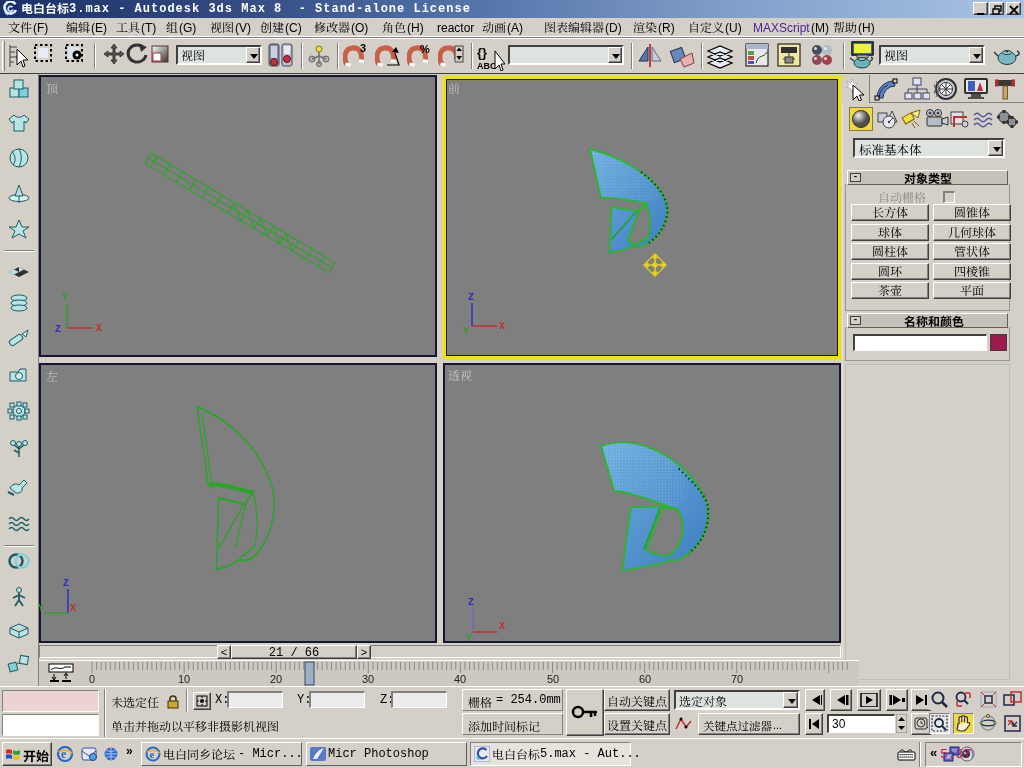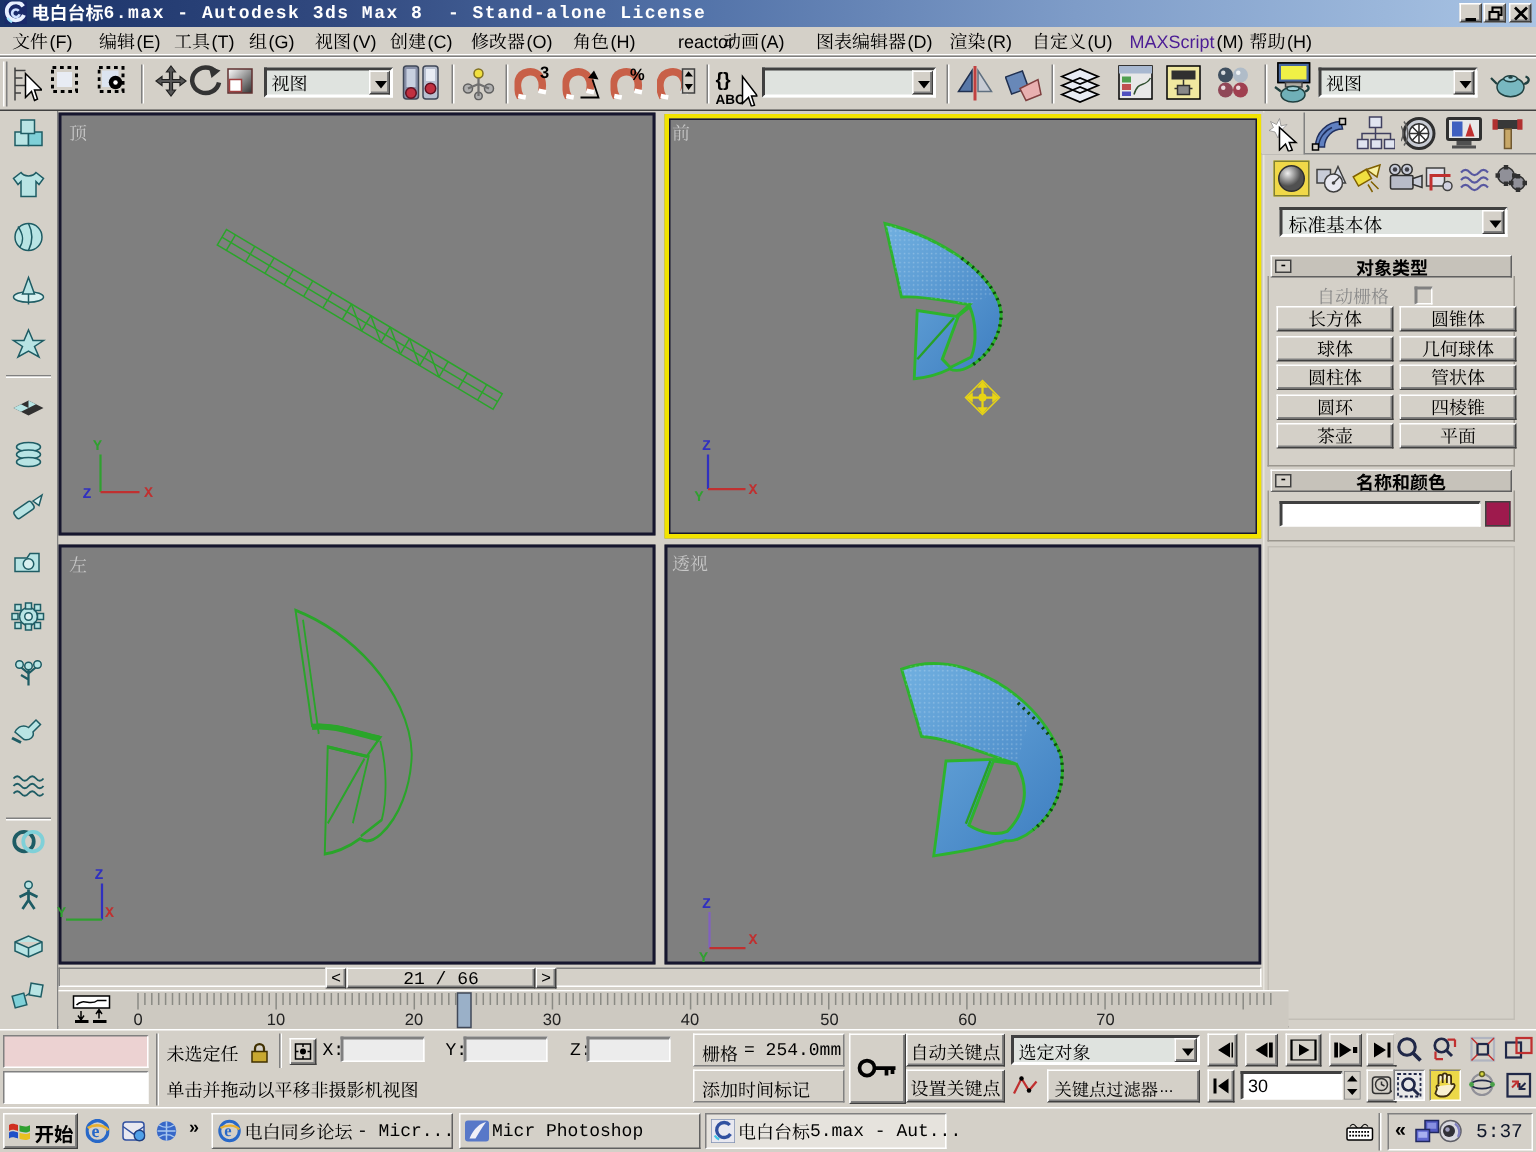--- a/index.html
+++ b/index.html
@@ -22,21 +22,21 @@
     <div class="titlebar">
       <svg class="abs" style="left:3px;top:1px" width="15" height="15" viewBox="0 0 15 15">
 <rect x="0" y="0" width="15" height="15" fill="#1a2a6a"></rect>
 <path d="M12.5 3.2 A6 6 0 1 0 13 9" fill="none" stroke="#e8f0ff" stroke-width="2.6"></path>
 <path d="M9.5 6.2 A2.5 2.5 0 1 0 10 8.5" fill="none" stroke="#cfe0ff" stroke-width="1.8"></path>
 <path d="M2 11 A6 6 0 0 0 5 13.8" fill="none" stroke="#9fe8ff" stroke-width="1.6"></path>
 </svg>
       <svg style="position:absolute;left:21px;top:1px;overflow:visible" width="50" height="20" viewBox="0 0 50 20">
         <path transform="translate(0,12)" d="M5.1 -4.6V-3.5H2.8V-4.6ZM6.7 -4.6H9V-3.5H6.7ZM5.1 -5.9H2.8V-7.1H5.1ZM6.7 -5.9V-7.1H9V-5.9ZM1.3 -8.5V-1.3H2.8V-2H5.1V-1.4C5.1 0.4 5.6 0.9 7.3 0.9C7.6 0.9 9.2 0.9 9.6 0.9C11 0.9 11.5 0.2 11.7 -1.7C11.3 -1.7 10.9 -1.9 10.5 -2.1V-8.5H6.7V-10.1H5.1V-8.5ZM10.2 -2C10.2 -0.8 10 -0.5 9.4 -0.5C9.1 -0.5 7.8 -0.5 7.4 -0.5C6.8 -0.5 6.7 -0.6 6.7 -1.4V-2Z M17 -10.2C16.9 -9.7 16.7 -9 16.5 -8.4H13.5V1.1H14.9V0.3H21V1H22.6V-8.4H18.2C18.4 -8.9 18.6 -9.5 18.9 -10ZM14.9 -1.2V-3.4H21V-1.2ZM14.9 -4.8V-7H21V-4.8Z M25.9 -4.2V1.1H27.4V0.5H32.5V1.1H34.1V-4.2ZM27.4 -0.9V-2.9H32.5V-0.9ZM25.5 -5C26.2 -5.2 27 -5.3 33.4 -5.6C33.7 -5.3 33.9 -4.9 34.1 -4.7L35.3 -5.6C34.6 -6.6 33.2 -8.1 32.1 -9.1L31 -8.3C31.4 -7.9 31.9 -7.4 32.4 -6.9L27.4 -6.7C28.4 -7.6 29.3 -8.7 30.1 -9.8L28.6 -10.4C27.8 -9 26.5 -7.5 26.1 -7.1C25.7 -6.7 25.4 -6.5 25.1 -6.4C25.2 -6 25.5 -5.3 25.5 -5Z M41.6 -9.5V-8.1H46.9V-9.5ZM45.3 -3.8C45.8 -2.5 46.3 -0.9 46.4 0L47.7 -0.4C47.5 -1.4 47 -3 46.5 -4.2ZM41.6 -4.1C41.3 -2.9 40.8 -1.6 40.2 -0.8C40.5 -0.6 41.1 -0.2 41.3 -0C41.9 -0.9 42.5 -2.4 42.9 -3.8ZM41.1 -6.6V-5.2H43.4V-0.6C43.4 -0.5 43.4 -0.5 43.2 -0.5C43 -0.5 42.5 -0.4 42.1 -0.5C42.3 -0 42.4 0.6 42.5 1C43.3 1 43.9 1 44.3 0.7C44.8 0.5 44.9 0.1 44.9 -0.6V-5.2H47.6V-6.6ZM38.1 -10.2V-7.8H36.4V-6.5H37.8C37.5 -5.1 36.9 -3.6 36.2 -2.7C36.4 -2.3 36.8 -1.7 36.9 -1.3C37.4 -1.9 37.8 -2.9 38.1 -3.9V1.1H39.5V-4.6C39.8 -4.1 40.2 -3.6 40.3 -3.2L41.1 -4.3C40.9 -4.6 39.9 -5.9 39.5 -6.2V-6.5H40.9V-7.8H39.5V-10.2Z" fill="#fff"></path>
       </svg>
-      <span class="abs" style="left:69px;top:2px;font:bold 12px 'Liberation Mono',monospace;color:#fff;letter-spacing:1px;white-space:pre">6.max - Autodesk 3ds Max 8  - Stand-alone License</span>
+      <span class="abs" style="left:69px;top:2px;font:bold 12px 'Liberation Mono',monospace;color:#fff;letter-spacing:1px;white-space:pre">3.max - Autodesk 3ds Max 8  - Stand-alone License</span>
       <div class="abs raised" style="left:973px;top:2px;width:15px;height:13px;background:#d4d0c8"><svg width="15" height="13" viewBox="0 0 15 13">
           <rect x="3" y="9" width="7" height="2" fill="#000"></rect>
         </svg></div>
       <div class="abs raised" style="left:989px;top:2px;width:15px;height:13px;background:#d4d0c8"><svg width="15" height="13" viewBox="0 0 15 13">
           <rect x="5" y="2" width="6" height="5" fill="none" stroke="#000" stroke-width="1.4"></rect>
           <rect x="3" y="5" width="6" height="5" fill="#d4d0c8" stroke="#000" stroke-width="1.4"></rect>
         </svg></div>
       <div class="abs raised" style="left:1006px;top:2px;width:15px;height:13px;background:#d4d0c8"><svg width="15" height="13" viewBox="0 0 15 13">
           <path d="M3 2 L11 10 M11 2 L3 10" stroke="#000" stroke-width="1.8"></path>
         </svg></div>
@@ -67,21 +67,21 @@
       </svg>
       <span class="abs" style="left:285px;top:3px;font:12px 'Liberation Sans',sans-serif;color:#000">(C)</span>
       <svg style="position:absolute;left:314px;top:2px;overflow:visible" width="38" height="20" viewBox="0 0 38 20">
         <path transform="translate(0,12)" d="M4.7 -8.1 3.5 -8.2V-0.8H3.7C4 -0.8 4.3 -1 4.3 -1.1V-7.8C4.5 -7.8 4.6 -7.9 4.7 -8.1ZM9 -4.4 8.1 -4.9C7.2 -4.1 6 -3.4 4.9 -2.9L5 -2.7C6.3 -3 7.6 -3.6 8.6 -4.3C8.8 -4.2 8.9 -4.3 9 -4.4ZM10.2 -3.3 9.3 -3.9C8.1 -2.6 6.5 -1.7 4.9 -1.1L5 -0.9C6.7 -1.4 8.4 -2.1 9.8 -3.2C10 -3.1 10.1 -3.2 10.2 -3.3ZM11.4 -2.1 10.3 -2.7C8.7 -0.7 6.6 0.1 4.2 0.7L4.2 0.9C6.9 0.5 9 -0.2 10.9 -2C11.2 -1.9 11.3 -2 11.4 -2.1ZM7.5 -9.7 6.3 -10.1C6 -8.5 5.2 -7.1 4.5 -6.1L4.7 -6C5.2 -6.5 5.7 -7.1 6.2 -7.8C6.6 -7.1 7 -6.5 7.5 -6C6.7 -5.3 5.6 -4.7 4.4 -4.3L4.5 -4.1C5.9 -4.5 7 -5 8 -5.6C8.7 -5 9.7 -4.5 11 -4.2C11.1 -4.6 11.3 -4.8 11.6 -4.9L11.7 -5C10.4 -5.2 9.3 -5.5 8.5 -6C9.3 -6.6 10 -7.4 10.5 -8.2C10.8 -8.2 10.9 -8.2 11 -8.3L10.2 -9.1L9.6 -8.6H6.7C6.8 -8.9 6.9 -9.2 7.1 -9.5C7.3 -9.5 7.5 -9.6 7.5 -9.7ZM9.6 -8.3C9.2 -7.6 8.7 -6.9 8 -6.3C7.3 -6.8 6.8 -7.4 6.4 -8.1L6.5 -8.3ZM3 -6.7 2.4 -6.9C2.8 -7.7 3.2 -8.6 3.4 -9.4C3.7 -9.4 3.8 -9.6 3.9 -9.7L2.7 -10.1C2.2 -7.8 1.3 -5.5 0.4 -4L0.6 -3.9C1 -4.4 1.5 -5 1.8 -5.7V0.9H2C2.3 0.9 2.6 0.8 2.6 0.7V-6.5C2.8 -6.5 2.9 -6.6 3 -6.7Z M13 -6.1V-1.3C13 -1.1 12.9 -1.1 12.6 -0.9L13.1 0.2C13.2 0.1 13.4 0 13.4 -0.2C15 -1.1 16.4 -2 17.2 -2.5L17.2 -2.6C15.9 -2.1 14.6 -1.6 13.8 -1.2V-4.9L13.8 -5.3H16V-4.7H16.1C16.4 -4.7 16.8 -4.9 16.8 -5V-8.3C17 -8.4 17.2 -8.4 17.3 -8.5L16.3 -9.3L15.9 -8.8H12.6L12.8 -8.4H16V-5.6H13.9ZM20.3 -9.7 19 -10.1C18.5 -7.6 17.6 -5.3 16.4 -3.8L16.6 -3.6C17.3 -4.2 17.9 -5 18.4 -5.9C18.6 -4.5 19 -3.3 19.6 -2.2C18.6 -1 17.3 -0 15.5 0.7L15.6 0.9C17.5 0.3 18.9 -0.6 20 -1.7C20.6 -0.6 21.5 0.2 22.8 0.8C22.9 0.5 23.2 0.3 23.5 0.2L23.6 0.1C22.2 -0.5 21.2 -1.2 20.4 -2.2C21.4 -3.4 22.1 -5 22.4 -6.8H23.3C23.5 -6.8 23.6 -6.9 23.6 -7C23.2 -7.4 22.6 -7.9 22.6 -7.9L22 -7.2H19C19.4 -7.9 19.6 -8.7 19.9 -9.5C20.1 -9.5 20.3 -9.6 20.3 -9.7ZM18.9 -6.8H21.5C21.2 -5.3 20.7 -3.9 20 -2.8C19.3 -3.8 18.9 -4.9 18.6 -6.2Z M31.3 -6.3C31.6 -6 32 -5.5 32.2 -5.2C32.9 -4.8 33.4 -6.1 31.4 -6.5V-6.7H33.6V-6.1H33.7C34 -6.1 34.4 -6.3 34.4 -6.3V-8.8C34.6 -8.9 34.8 -9 34.9 -9.1L33.9 -9.8L33.5 -9.3H31.5L30.6 -9.7V-6.2H30.8C30.9 -6.2 31.1 -6.3 31.3 -6.3ZM26.5 -6V-6.7H28.6V-6.3H28.7C28.9 -6.3 29.1 -6.4 29.2 -6.5C29 -6 28.7 -5.5 28.3 -5H24.5L24.6 -4.7H28C27.2 -3.7 26 -2.8 24.3 -2.2L24.4 -2.1C24.9 -2.2 25.4 -2.4 25.9 -2.6V1H26C26.3 1 26.6 0.8 26.6 0.8V0.1H28.6V0.7H28.7C29 0.7 29.3 0.5 29.3 0.4V-2.3C29.6 -2.3 29.8 -2.4 29.8 -2.5L28.9 -3.2L28.5 -2.8H26.7L26.5 -2.9C27.6 -3.4 28.4 -4 29 -4.7H31C31.6 -4 32.3 -3.4 33.4 -2.9L33.3 -2.8H31.3L30.5 -3.1V0.9H30.6C31 0.9 31.3 0.8 31.3 0.7V0.1H33.4V0.7H33.5C33.7 0.7 34.1 0.6 34.1 0.5V-2.3C34.3 -2.3 34.5 -2.4 34.6 -2.4L35.2 -2.3C35.3 -2.7 35.5 -2.9 35.7 -3L35.7 -3.2C33.7 -3.4 32.3 -3.9 31.4 -4.7H35.2C35.4 -4.7 35.5 -4.8 35.5 -4.9C35.1 -5.3 34.5 -5.8 34.5 -5.8L33.9 -5H29.3C29.6 -5.3 29.8 -5.6 29.9 -5.9C30.2 -5.9 30.3 -6 30.4 -6.1L29.3 -6.5L29.3 -8.8C29.5 -8.9 29.7 -9 29.8 -9.1L28.9 -9.8L28.5 -9.3H26.5L25.7 -9.7V-5.8H25.8C26.1 -5.8 26.5 -6 26.5 -6ZM33.4 -2.4V-0.2H31.3V-2.4ZM28.6 -2.4V-0.2H26.6V-2.4ZM33.6 -9V-7H31.4V-9ZM28.6 -9V-7H26.5V-9Z" fill="#000"></path>
       </svg>
       <span class="abs" style="left:351px;top:3px;font:12px 'Liberation Sans',sans-serif;color:#000">(O)</span>
       <svg style="position:absolute;left:382px;top:2px;overflow:visible" width="26" height="20" viewBox="0 0 26 20">
         <path transform="translate(0,12)" d="M6.6 0.3V-2.3H9.3V-0.3C9.3 -0.1 9.3 -0.1 9 -0.1C8.8 -0.1 7.5 -0.2 7.5 -0.2V0C8.1 0.1 8.4 0.2 8.6 0.3C8.7 0.5 8.8 0.7 8.8 0.9C10 0.8 10.1 0.4 10.1 -0.2V-6.4C10.3 -6.4 10.5 -6.5 10.6 -6.6L9.6 -7.3L9.2 -6.8H6.3C7 -7.2 7.7 -7.9 8.1 -8.3C8.4 -8.3 8.5 -8.4 8.6 -8.4L7.7 -9.3L7.2 -8.8H4.4C4.6 -9 4.7 -9.3 4.9 -9.6C5.2 -9.5 5.3 -9.6 5.4 -9.7L4.1 -10.1C3.4 -8.5 2 -6.7 0.5 -5.7L0.7 -5.5C1.3 -5.9 1.9 -6.3 2.4 -6.7V-4.4C2.4 -2.5 2.2 -0.7 0.6 0.8L0.7 0.9C2.1 0 2.7 -1.1 3 -2.3H5.8V0.6H6C6.3 0.6 6.6 0.4 6.6 0.3ZM4.1 -8.4H7.2C6.9 -7.9 6.4 -7.3 6 -6.8H3.4L2.8 -7.1C3.3 -7.5 3.7 -8 4.1 -8.4ZM9.3 -2.6H6.6V-4.4H9.3ZM9.3 -4.8H6.6V-6.5H9.3ZM3.1 -2.6C3.2 -3.2 3.2 -3.8 3.2 -4.4V-4.4H5.8V-2.6ZM3.2 -4.8V-6.5H5.8V-4.8Z M18.8 -8.4C18.6 -7.8 18.2 -7 17.8 -6.6H15L14.6 -6.7C15 -7.2 15.5 -7.8 15.9 -8.4ZM15.9 -10.1C15.2 -8.4 13.8 -6.3 12.3 -5.1L12.5 -5C13 -5.3 13.5 -5.7 14 -6.2V-0.7C14 0.3 14.7 0.6 16.1 0.6H20.9C23 0.6 23.4 0.4 23.4 -0C23.4 -0.2 23.3 -0.2 22.9 -0.3L22.9 -2.2H22.7C22.6 -1.6 22.4 -0.7 22.2 -0.5C22 -0.1 21.7 -0.1 20.8 -0.1H16C15.3 -0.1 14.8 -0.2 14.8 -0.7V-3.3H21.1V-2.5H21.3C21.5 -2.5 21.9 -2.7 21.9 -2.7V-6C22.2 -6.1 22.4 -6.2 22.5 -6.3L21.5 -7L21 -6.6H18.1C18.7 -7 19.4 -7.8 19.8 -8.3C20 -8.3 20.2 -8.3 20.3 -8.4L19.3 -9.2L18.8 -8.7H16.1C16.3 -9 16.5 -9.3 16.6 -9.6C16.9 -9.6 17.1 -9.7 17.1 -9.8ZM17.6 -6.2V-3.6H14.8V-6.2ZM18.3 -6.2H21.1V-3.6H18.3Z" fill="#000"></path>
       </svg>
       <span class="abs" style="left:407px;top:3px;font:12px 'Liberation Sans',sans-serif;color:#000">(H)</span>
-      <span class="abs" style="left:452px;top:3px;font:12px 'Liberation Sans',sans-serif;color:#000">reactor</span>
+      <span class="abs" style="left:437px;top:3px;font:12px 'Liberation Sans',sans-serif;color:#000">reactor</span>
       <svg style="position:absolute;left:482px;top:2px;overflow:visible" width="26" height="20" viewBox="0 0 26 20">
         <path transform="translate(0,12)" d="M5.1 -6.7 4.6 -6H0.4L0.5 -5.6H5.9C6 -5.6 6.1 -5.7 6.2 -5.8C5.8 -6.2 5.1 -6.7 5.1 -6.7ZM4.5 -9.3 4 -8.6H1L1.1 -8.3H5.2C5.4 -8.3 5.5 -8.3 5.5 -8.5C5.1 -8.8 4.5 -9.3 4.5 -9.3ZM4 -4.1 3.8 -4.1C4.2 -3.5 4.5 -2.8 4.7 -2C3.3 -1.8 2.1 -1.7 1.3 -1.6C2.1 -2.5 2.9 -3.9 3.4 -5C3.7 -4.9 3.8 -5.1 3.8 -5.2L2.6 -5.6C2.3 -4.5 1.5 -2.6 0.9 -1.8C0.8 -1.7 0.6 -1.7 0.6 -1.7L1.1 -0.5C1.2 -0.5 1.3 -0.6 1.3 -0.7C2.7 -1.1 3.9 -1.5 4.7 -1.7C4.8 -1.5 4.8 -1.2 4.8 -1C5.6 -0.1 6.4 -2.2 4 -4.1ZM8.7 -9.9 7.5 -10C7.5 -9.1 7.5 -8.1 7.5 -7.2H5.4L5.5 -6.9H7.5C7.4 -3.7 6.9 -1.1 4.2 0.8L4.4 1C7.6 -0.9 8.1 -3.6 8.3 -6.9H10.3C10.2 -2.9 10 -0.7 9.6 -0.3C9.5 -0.1 9.4 -0.1 9.2 -0.1C8.9 -0.1 8.2 -0.2 7.8 -0.2L7.8 0C8.2 0.1 8.6 0.2 8.8 0.3C8.9 0.4 9 0.7 9 0.9C9.4 0.9 9.9 0.7 10.2 0.4C10.8 -0.3 11 -2.5 11 -6.8C11.3 -6.8 11.4 -6.9 11.5 -7L10.6 -7.8L10.2 -7.2H8.3L8.3 -9.6C8.6 -9.6 8.7 -9.7 8.7 -9.9Z M22.5 -9.8 21.9 -9.1H12.5L12.6 -8.7H23.3C23.4 -8.7 23.6 -8.8 23.6 -8.9C23.2 -9.3 22.5 -9.8 22.5 -9.8ZM23.1 -6.9 21.9 -7.1V-0.2H14.1V-6.6C14.3 -6.6 14.5 -6.7 14.5 -6.9L13.3 -7V-0.3C13.1 -0.2 12.9 -0.1 12.9 0L13.8 0.6L14.1 0.2H21.9V0.9H22.1C22.4 0.9 22.7 0.7 22.7 0.6V-6.6C23 -6.6 23.1 -6.8 23.1 -6.9ZM19.9 -2.1H18.3V-4.6H19.9ZM16 -1.4V-1.8H19.9V-1.3H20.1C20.3 -1.3 20.7 -1.5 20.7 -1.5V-7C20.9 -7 21.1 -7.1 21.2 -7.2L20.3 -7.9L19.8 -7.5H16.1L15.3 -7.9V-1.1H15.4C15.8 -1.1 16 -1.3 16 -1.4ZM16 -2.1V-4.6H17.6V-2.1ZM19.9 -4.9H18.3V-7.1H19.9ZM16 -4.9V-7.1H17.6V-4.9Z" fill="#000"></path>
       </svg>
       <span class="abs" style="left:507px;top:3px;font:12px 'Liberation Sans',sans-serif;color:#000">(A)</span>
       <svg style="position:absolute;left:544px;top:2px;overflow:visible" width="62" height="20" viewBox="0 0 62 20">
         <path transform="translate(0,12)" d="M5 -3.9 5 -3.7C5.9 -3.4 6.7 -3 7 -2.6C7.8 -2.4 8 -3.9 5 -3.9ZM3.8 -2.3 3.7 -2.1C5.6 -1.7 7.2 -1 7.8 -0.5C8.8 -0.3 8.9 -2.1 3.8 -2.3ZM9.9 -9V-0.2H2.1V-9ZM2.1 0.6V0.1H9.9V0.9H10C10.3 0.9 10.6 0.6 10.7 0.6V-8.9C10.9 -8.9 11.1 -9 11.2 -9.1L10.2 -9.9L9.7 -9.3H2.2L1.3 -9.8V0.9H1.5C1.8 0.9 2.1 0.7 2.1 0.6ZM5.6 -8.4 4.5 -8.9C4.2 -7.8 3.5 -6.3 2.7 -5.3L2.8 -5.2C3.3 -5.6 3.9 -6.2 4.3 -6.8C4.6 -6.2 5.1 -5.7 5.6 -5.2C4.7 -4.5 3.6 -3.9 2.4 -3.5L2.5 -3.3C3.9 -3.6 5.1 -4.2 6 -4.9C6.9 -4.3 7.9 -3.8 9 -3.5C9.1 -3.9 9.3 -4.1 9.6 -4.2L9.6 -4.3C8.5 -4.5 7.5 -4.8 6.6 -5.3C7.3 -5.8 7.9 -6.5 8.4 -7.2C8.7 -7.2 8.8 -7.2 8.9 -7.3L8.1 -8.1L7.5 -7.6H4.9C5 -7.9 5.1 -8.1 5.2 -8.3C5.4 -8.3 5.6 -8.3 5.6 -8.4ZM4.5 -7 4.7 -7.3H7.5C7.1 -6.7 6.6 -6.1 6 -5.6C5.4 -6 4.9 -6.5 4.5 -7Z M18.8 -10 17.6 -10.1V-8.6H13.3L13.4 -8.3H17.6V-7H13.9L14 -6.6H17.6V-5.3H12.7L12.8 -4.9H17C15.9 -3.6 14.3 -2.4 12.4 -1.6L12.5 -1.4C13.6 -1.7 14.7 -2.2 15.6 -2.7V-0.3C15.6 -0.1 15.5 -0.1 15.1 0.2L15.7 1.1C15.8 1 15.9 0.9 15.9 0.8C17.4 0.1 18.7 -0.6 19.4 -1L19.4 -1.1C18.3 -0.8 17.2 -0.4 16.4 -0.1V-3.3C17.1 -3.8 17.6 -4.3 18.1 -4.9H18.3C18.9 -2 20.6 -0.2 22.9 0.6C22.9 0.3 23.2 -0 23.6 -0.2L23.6 -0.3C22.3 -0.6 21 -1.2 20.1 -2.2C21 -2.6 22 -3.3 22.6 -3.7C22.9 -3.7 23 -3.7 23.1 -3.8L22 -4.5C21.5 -3.9 20.7 -3 19.9 -2.4C19.3 -3.1 18.8 -3.9 18.5 -4.9H23.1C23.2 -4.9 23.4 -5 23.4 -5.1C23 -5.5 22.4 -6 22.4 -6L21.8 -5.3H18.4V-6.6H22.1C22.3 -6.6 22.4 -6.7 22.4 -6.8C22 -7.2 21.4 -7.6 21.4 -7.6L20.9 -7H18.4V-8.3H22.7C22.8 -8.3 23 -8.4 23 -8.5C22.6 -8.9 22 -9.4 22 -9.4L21.4 -8.6H18.4V-9.6C18.7 -9.7 18.8 -9.8 18.8 -10Z M24.5 -0.9 25 0.2C25.2 0.1 25.2 0 25.3 -0.2C26.5 -0.8 27.4 -1.3 28.1 -1.7L28 -1.9C26.6 -1.4 25.2 -1 24.5 -0.9ZM27.5 -9.5 26.4 -10C26.1 -9 25.3 -7.3 24.6 -6.6C24.6 -6.5 24.3 -6.4 24.3 -6.4L24.8 -5.4C24.9 -5.4 24.9 -5.5 25 -5.6C25.5 -5.7 26.1 -5.9 26.5 -6C26 -5.1 25.3 -4.1 24.8 -3.6C24.7 -3.5 24.5 -3.5 24.5 -3.5L25 -2.4C25 -2.5 25.1 -2.5 25.2 -2.7C26.4 -3 27.5 -3.5 28.1 -3.7L28.1 -3.9C27 -3.7 25.9 -3.6 25.2 -3.5C26.3 -4.5 27.4 -6 28 -7.1C28.3 -7 28.4 -7.1 28.5 -7.2L27.4 -7.8C27.2 -7.4 27 -6.9 26.7 -6.4C26.1 -6.4 25.4 -6.4 25 -6.4C25.8 -7.2 26.6 -8.4 27.1 -9.3C27.3 -9.3 27.4 -9.4 27.5 -9.5ZM30.2 -2.6V-4.3H31.2V-2.6ZM31.8 0.2V-2.2H32.7V-0.1H32.8C33.1 -0.1 33.3 -0.3 33.3 -0.3V-2.2H34.3V-0.1C34.3 0 34.3 0.1 34.1 0.1C33.9 0.1 33.3 0 33.3 0V0.2C33.6 0.3 33.8 0.4 33.9 0.5C34 0.6 34.1 0.7 34.1 0.9C34.9 0.8 35 0.5 35 -0V-4.2C35.2 -4.2 35.4 -4.3 35.4 -4.4L34.5 -5.1L34.2 -4.7H30.3L29.5 -5V0.9H29.6C29.9 0.9 30.2 0.7 30.2 0.6V-2.2H31.2V0.4H31.3C31.6 0.4 31.8 0.2 31.8 0.2ZM28.6 -8.6V-5.6C28.6 -3.4 28.5 -1 27.2 0.8L27.3 1C29.2 -0.9 29.3 -3.5 29.3 -5.6V-6.2H34.1V-5.6H34.2C34.4 -5.6 34.8 -5.7 34.8 -5.8V-8.1C35 -8.1 35.2 -8.1 35.2 -8.2L34.4 -8.9L34 -8.5H32.1C32.6 -8.6 32.7 -9.6 31.1 -10.2L30.9 -10.1C31.3 -9.7 31.7 -9.1 31.7 -8.6C31.8 -8.5 31.9 -8.5 32 -8.5H29.5L28.6 -8.9ZM29.3 -6.5V-8.1H34.1V-6.5ZM34.3 -2.6H33.3V-4.3H34.3ZM32.7 -2.6H31.8V-4.3H32.7Z M39.3 -9.7 38.2 -10C38.1 -9.5 37.9 -8.7 37.7 -7.9H36.3L36.4 -7.5H37.6C37.3 -6.6 37.1 -5.6 36.8 -4.9C36.6 -4.8 36.4 -4.8 36.3 -4.7L37.1 -4L37.5 -4.4H38.7V-2.4C37.7 -2.1 36.9 -1.9 36.4 -1.8L37 -0.8C37.1 -0.9 37.2 -1 37.3 -1.1L38.7 -1.7V0.9H38.8C39.2 0.9 39.4 0.7 39.4 0.7V-2L41.2 -2.8L41.2 -3L39.4 -2.5V-4.4H40.8C41 -4.4 41.1 -4.5 41.1 -4.6C40.8 -4.9 40.3 -5.3 40.3 -5.3L39.8 -4.8H39.4V-6.4C39.7 -6.4 39.8 -6.5 39.8 -6.7L38.7 -6.8V-4.8H37.5C37.8 -5.5 38.1 -6.6 38.3 -7.5H40.8C41 -7.5 41.1 -7.6 41.1 -7.7C40.8 -8.1 40.2 -8.5 40.2 -8.5L39.6 -7.9H38.4C38.6 -8.5 38.7 -9 38.8 -9.4C39.1 -9.4 39.2 -9.5 39.3 -9.7ZM46.4 -6.9 45.9 -6.2H40.4L40.5 -5.9H41.6V-0.9L40.2 -0.8L40.3 -0.4L45.3 -1.1V0.9H45.4C45.9 0.9 46.1 0.8 46.1 0.7V-1.2L47.4 -1.3C47.5 -1.3 47.7 -1.4 47.7 -1.6C47.4 -1.9 46.8 -2.4 46.8 -2.4L46.3 -1.5L46.1 -1.5V-5.9H47.1C47.3 -5.9 47.4 -5.9 47.4 -6.1C47.1 -6.4 46.4 -6.9 46.4 -6.9ZM45.3 -1.4 42.3 -1V-2.6H45.3ZM45.3 -5.9V-4.6H42.3V-5.9ZM45.3 -2.9H42.3V-4.2H45.3ZM42.3 -7.6V-9.1H45.4V-7.6ZM41.6 -9.8V-6.7H41.7C42.1 -6.7 42.3 -6.8 42.3 -6.9V-7.3H45.4V-6.8H45.5C45.9 -6.8 46.2 -6.9 46.2 -7V-9.1C46.4 -9.1 46.5 -9.2 46.6 -9.2L45.8 -9.9L45.4 -9.4H42.4Z M55.3 -6.3C55.6 -6 56 -5.5 56.2 -5.2C56.9 -4.8 57.4 -6.1 55.4 -6.5V-6.7H57.6V-6.1H57.7C58 -6.1 58.4 -6.3 58.4 -6.3V-8.8C58.6 -8.9 58.8 -9 58.9 -9.1L57.9 -9.8L57.5 -9.3H55.5L54.6 -9.7V-6.2H54.8C54.9 -6.2 55.1 -6.3 55.3 -6.3ZM50.5 -6V-6.7H52.6V-6.3H52.7C52.9 -6.3 53.1 -6.4 53.2 -6.5C53 -6 52.7 -5.5 52.3 -5H48.5L48.6 -4.7H52C51.2 -3.7 50 -2.8 48.3 -2.2L48.4 -2.1C48.9 -2.2 49.4 -2.4 49.9 -2.6V1H50C50.3 1 50.6 0.8 50.6 0.8V0.1H52.6V0.7H52.7C53 0.7 53.3 0.5 53.3 0.4V-2.3C53.6 -2.3 53.8 -2.4 53.8 -2.5L52.9 -3.2L52.5 -2.8H50.7L50.5 -2.9C51.6 -3.4 52.4 -4 53 -4.7H55C55.6 -4 56.3 -3.4 57.4 -2.9L57.3 -2.8H55.3L54.5 -3.1V0.9H54.6C55 0.9 55.3 0.8 55.3 0.7V0.1H57.4V0.7H57.5C57.7 0.7 58.1 0.6 58.1 0.5V-2.3C58.3 -2.3 58.5 -2.4 58.6 -2.4L59.2 -2.3C59.3 -2.7 59.5 -2.9 59.7 -3L59.7 -3.2C57.7 -3.4 56.3 -3.9 55.4 -4.7H59.2C59.4 -4.7 59.5 -4.8 59.5 -4.9C59.1 -5.3 58.5 -5.8 58.5 -5.8L57.9 -5H53.3C53.6 -5.3 53.8 -5.6 53.9 -5.9C54.2 -5.9 54.3 -6 54.4 -6.1L53.3 -6.5L53.3 -8.8C53.5 -8.9 53.7 -9 53.8 -9.1L52.9 -9.8L52.5 -9.3H50.5L49.7 -9.7V-5.8H49.8C50.1 -5.8 50.5 -6 50.5 -6ZM57.4 -2.4V-0.2H55.3V-2.4ZM52.6 -2.4V-0.2H50.6V-2.4ZM57.6 -9V-7H55.4V-9ZM52.6 -9V-7H50.5V-9Z" fill="#000"></path>
       </svg>
       <span class="abs" style="left:605px;top:3px;font:12px 'Liberation Sans',sans-serif;color:#000">(D)</span>
       <svg style="position:absolute;left:633px;top:2px;overflow:visible" width="26" height="20" viewBox="0 0 26 20">
         <path transform="translate(0,12)" d="M6.6 -10.1 6.5 -10C6.9 -9.6 7.3 -9 7.4 -8.6C8.2 -8 8.8 -9.5 6.6 -10.1ZM10.6 -0.7 10 0H3.5L3.6 0.4H11.3C11.5 0.4 11.6 0.3 11.6 0.2C11.2 -0.2 10.6 -0.7 10.6 -0.7ZM9.4 -7.3 8.9 -6.7H4.8L4.9 -6.3H10C10.2 -6.3 10.3 -6.4 10.3 -6.5C10 -6.9 9.4 -7.3 9.4 -7.3ZM1.1 -2.4C1 -2.4 0.6 -2.4 0.6 -2.4V-2.2C0.9 -2.2 1 -2.1 1.2 -2C1.5 -1.8 1.5 -0.9 1.4 0.3C1.4 0.7 1.5 0.9 1.7 0.9C2.1 0.9 2.4 0.6 2.4 0.1C2.4 -0.9 2.1 -1.4 2.1 -2C2.1 -2.3 2.2 -2.6 2.3 -3C2.4 -3.6 3.3 -6.3 3.7 -7.8L3.5 -7.9C1.6 -3.1 1.6 -3.1 1.4 -2.7C1.3 -2.4 1.3 -2.4 1.1 -2.4ZM0.6 -7.2 0.4 -7.1C0.9 -6.8 1.5 -6.2 1.7 -5.7C2.5 -5.3 3 -6.9 0.6 -7.2ZM1.3 -10 1.2 -9.9C1.7 -9.5 2.4 -8.9 2.6 -8.3C3.5 -7.9 3.9 -9.6 1.3 -10ZM5.7 -1V-1.4H9.3V-0.9H9.4C9.6 -0.9 10 -1.1 10 -1.2V-4.8C10.3 -4.8 10.4 -4.9 10.5 -5L9.6 -5.7L9.1 -5.3H5.7L4.9 -5.6V-0.7H5C5.4 -0.7 5.7 -0.9 5.7 -1ZM9.3 -4.9V-3.5H5.7V-4.9ZM9.3 -1.8H5.7V-3.1H9.3ZM4.7 -8.7 4.4 -8.7C4.5 -8.2 4.3 -7.6 4 -7.3C3.8 -7.2 3.6 -6.9 3.7 -6.7C3.9 -6.4 4.3 -6.5 4.5 -6.7C4.7 -6.9 4.9 -7.4 4.8 -8H10.3C10.2 -7.6 10.1 -7.2 10 -6.9L10.2 -6.9C10.5 -7.1 10.9 -7.5 11.1 -7.8C11.4 -7.8 11.5 -7.9 11.6 -7.9L10.7 -8.8L10.2 -8.3H4.8C4.7 -8.4 4.7 -8.6 4.7 -8.7Z M13.5 -5.9C13.4 -5.9 12.9 -5.9 12.9 -5.9V-5.6C13.2 -5.6 13.3 -5.6 13.5 -5.5C13.7 -5.4 13.8 -5 13.7 -4.2C13.7 -3.9 13.9 -3.8 14.1 -3.8C14.4 -3.8 14.7 -4 14.7 -4.4C14.7 -4.9 14.4 -5.2 14.4 -5.5C14.4 -5.7 14.5 -6 14.7 -6.2C14.9 -6.6 16.3 -8.5 16.8 -9.3L16.6 -9.4C14.1 -6.4 14.1 -6.4 13.9 -6.1C13.7 -5.9 13.7 -5.9 13.5 -5.9ZM13.6 -9.9 13.5 -9.8C14 -9.6 14.5 -9.1 14.7 -8.6C15.5 -8.3 15.9 -9.8 13.6 -9.9ZM12.8 -8.5 12.7 -8.4C13.2 -8.1 13.7 -7.7 13.8 -7.3C14.6 -6.8 15.1 -8.4 12.8 -8.5ZM18.3 -10.1C18.4 -9.5 18.4 -8.9 18.3 -8.4H16.3L16.4 -8H18.3C18 -6.4 17.2 -5.1 15.2 -4.2L15.3 -4C17.8 -4.9 18.8 -6.3 19.1 -8H20.6V-5.4C20.6 -4.9 20.7 -4.7 21.3 -4.7H22C23.1 -4.7 23.4 -4.9 23.4 -5.2C23.4 -5.3 23.4 -5.4 23.2 -5.5L23.1 -6.9H23C22.9 -6.3 22.8 -5.7 22.7 -5.6C22.6 -5.4 22.6 -5.4 22.5 -5.4C22.5 -5.4 22.3 -5.4 22.1 -5.4H21.6C21.4 -5.4 21.3 -5.5 21.3 -5.6V-7.9C21.5 -7.9 21.6 -8 21.7 -8.1L20.9 -8.8L20.4 -8.4H19.1C19.2 -8.8 19.2 -9.2 19.2 -9.6C19.5 -9.6 19.6 -9.7 19.7 -10ZM17.6 -4.8V-3.3H12.6L12.7 -3H16.8C15.8 -1.6 14.3 -0.4 12.4 0.5L12.5 0.7C14.6 -0 16.4 -1.1 17.6 -2.5V0.9H17.7C18 0.9 18.4 0.8 18.4 0.7V-3H18.4C19.4 -1.3 21.1 -0 22.9 0.6C23 0.2 23.3 -0 23.6 -0.1L23.6 -0.2C21.9 -0.6 19.9 -1.7 18.7 -3H23.2C23.3 -3 23.5 -3 23.5 -3.2C23.1 -3.6 22.4 -4.1 22.4 -4.1L21.8 -3.3H18.4V-4.4C18.7 -4.4 18.8 -4.5 18.8 -4.7Z" fill="#000"></path>
@@ -1040,14 +1040,14 @@
         <rect x="8.5" y="2.5" width="6" height="4" fill="#8890e0"></rect>
         <rect x="1" y="7" width="9" height="8" fill="#6068d0" stroke="#202860"></rect>
         <rect x="2.5" y="8.5" width="6" height="4" fill="#a8b0f0"></rect>
       </svg>
       <svg class="abs" style="left:959px;top:7px" width="16" height="16" viewBox="0 0 16 16">
         <circle cx="8" cy="8" r="7" fill="#d8d8e0" stroke="#606068"></circle>
         <circle cx="7" cy="8" r="4" fill="#303038"></circle>
         <circle cx="6" cy="7" r="1.5" fill="#a0a0c0"></circle>
         <path d="M11 3 a7 7 0 0 1 2 9" stroke="#8080c0" fill="none" stroke-width="1.5"></path>
       </svg>
-      <span class="abs" style="left:984px;top:8px;font:13px 'Liberation Mono',monospace;color:#0f172a">5:37</span>
+      <span class="abs" style="left:940px;top:8px;font:13px 'Liberation Mono',monospace;color:#be185d">5:37</span>
     </div>
   </div>
 </body></html>

